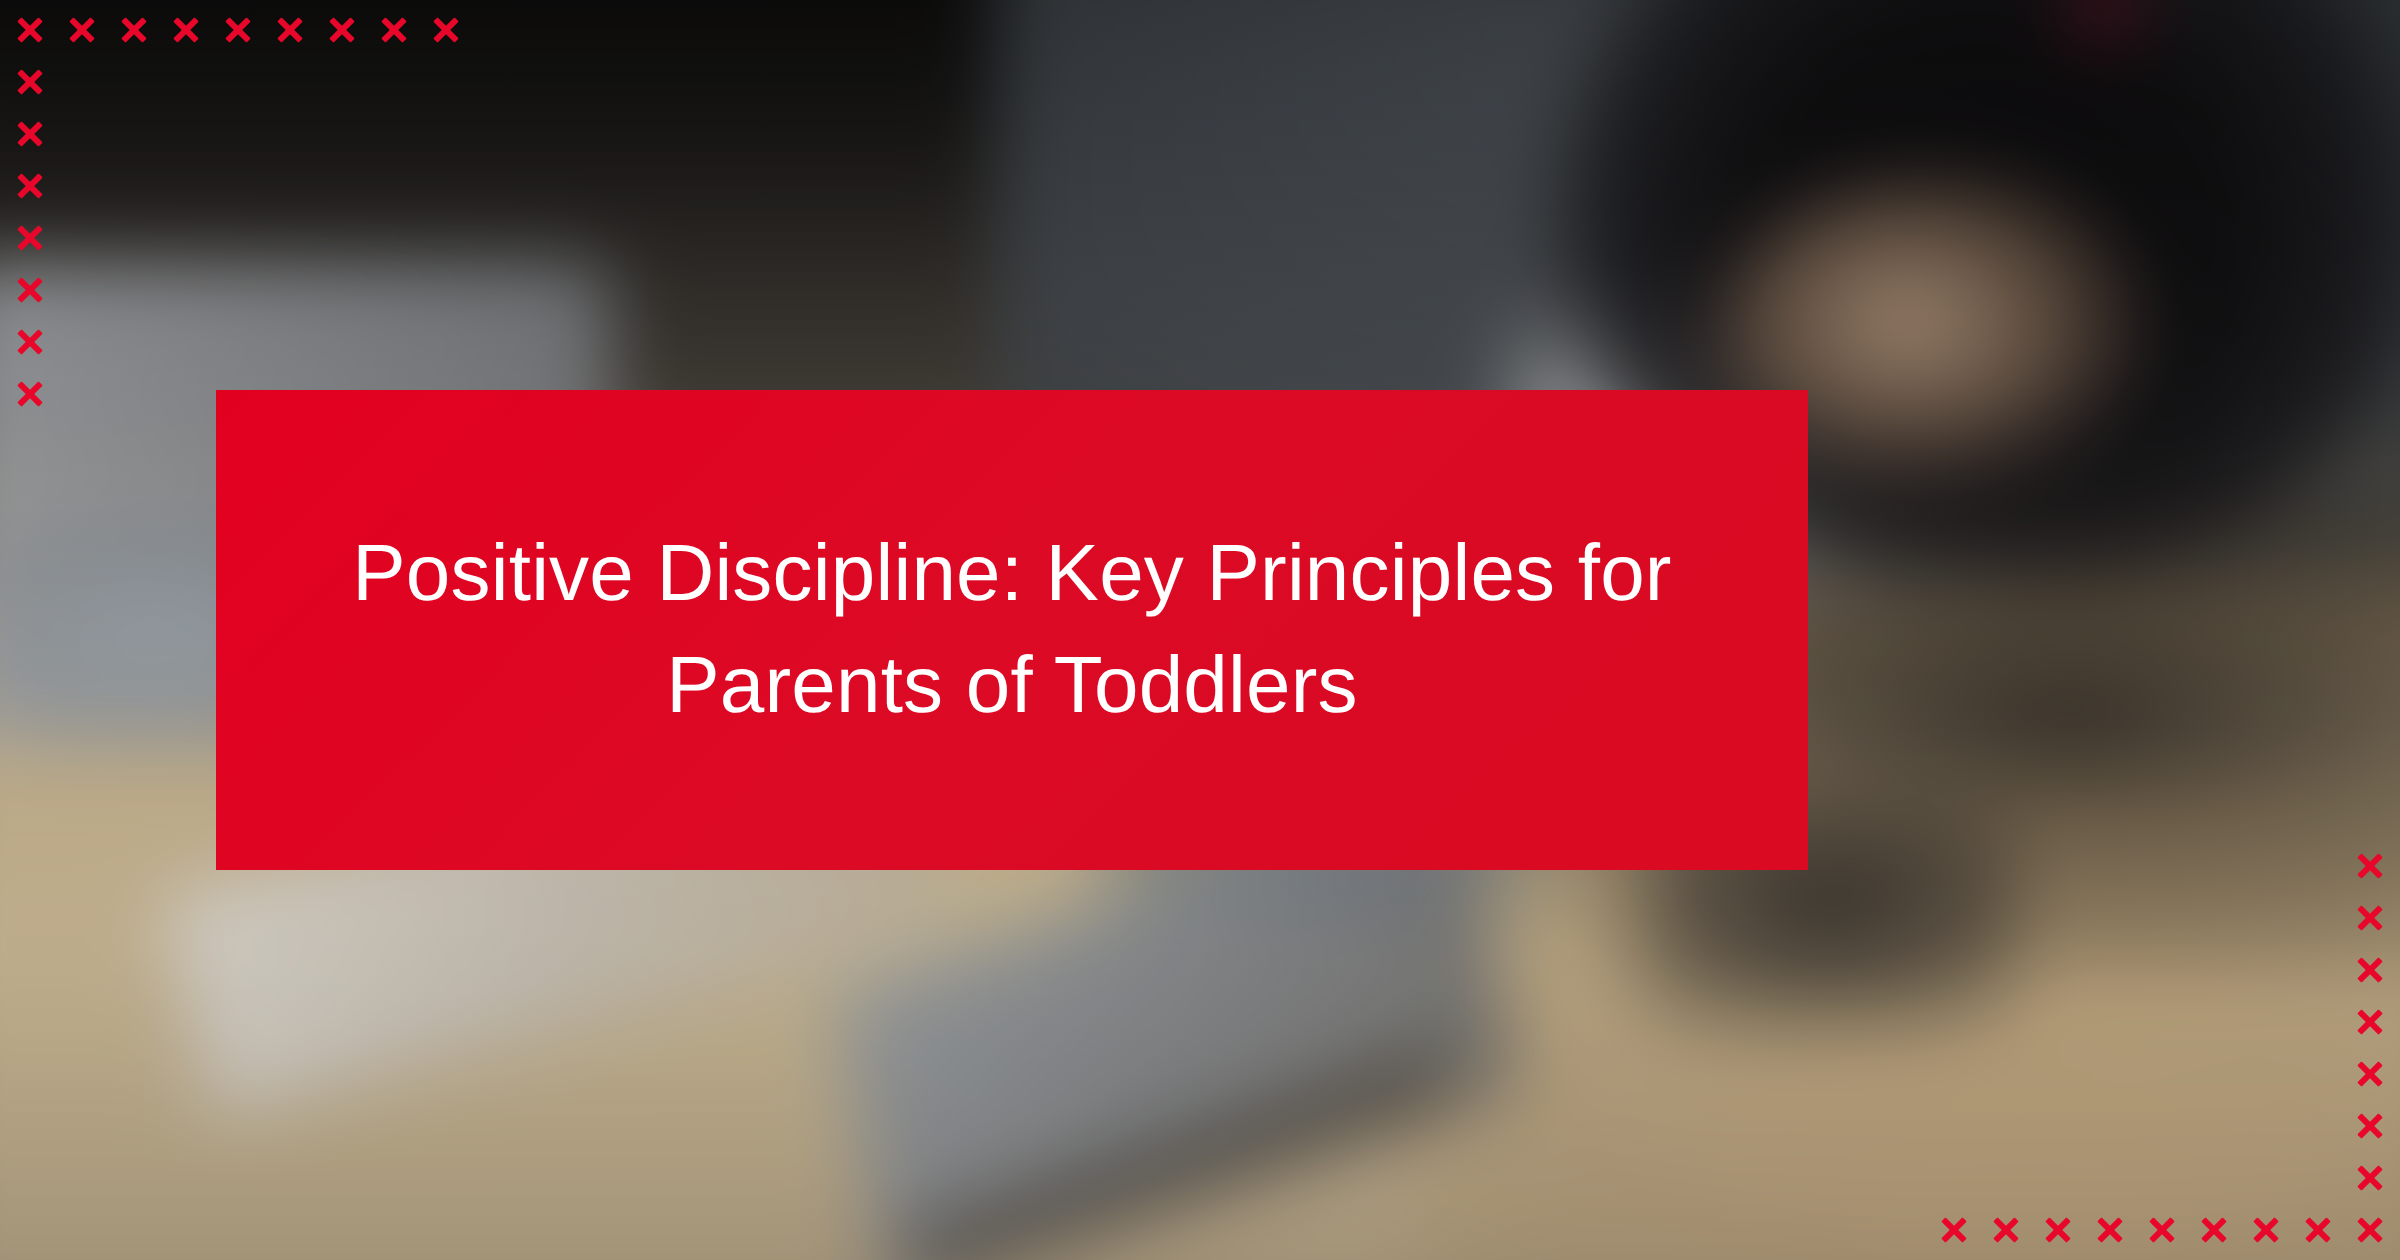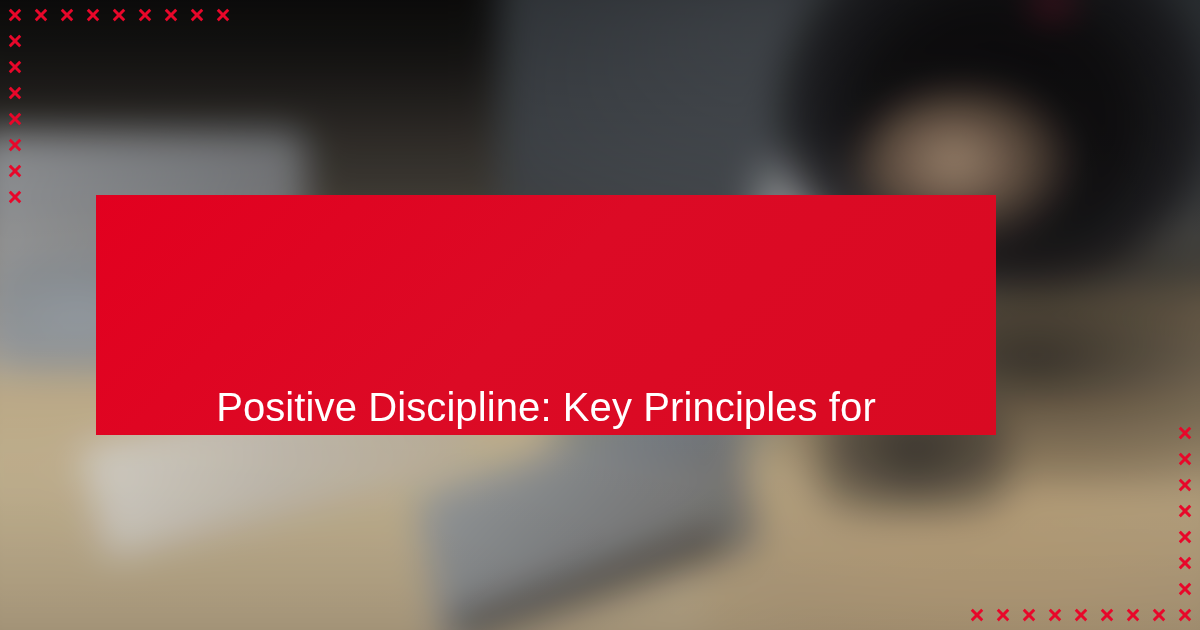--- a/index.html
+++ b/index.html
@@ -211,27 +211,27 @@
     background: linear-gradient(to bottom,
       rgba(0,0,0,0.30) 0%,
       rgba(0,0,0,0.10) 30%,
       rgba(0,0,0,0.02) 60%,
       rgba(0,0,0,0.06) 100%);
   }
 
   
   .banner {
     position: absolute;
-    left: 96px;
+    left: 108px;
     top: 195px;
-    width: 900px;
+    width: 796px;
     height: 240px;
     background: linear-gradient(135deg, #e2001f 0%, #dc0a25 48%, #d90a22 100%);
     display: flex;
-    align-items: flex-end;
+    align-items: center;
     justify-content: center;
     box-sizing: border-box;
     padding: 0 42px;
   }
   .title {
     color: #ffffff;
     font-family: "Liberation Sans", sans-serif;
     font-size: 40px;
     font-weight: 400;
     line-height: 56px;
@@ -439,16 +439,17 @@
       <div class="xcell on"></div>
       <div class="xcell on"></div>
       <div class="xcell on"></div>
       <div class="xcell on"></div>
     </div>
 
   <div class="banner">
     <h1 class="title">
       <span>Positive Discipline: Key Principles for</span>
       <span><br></span>
+      <span>Parents of Toddlers</span>
     </h1>
   </div>
 
 </div>
 
 </body></html>

